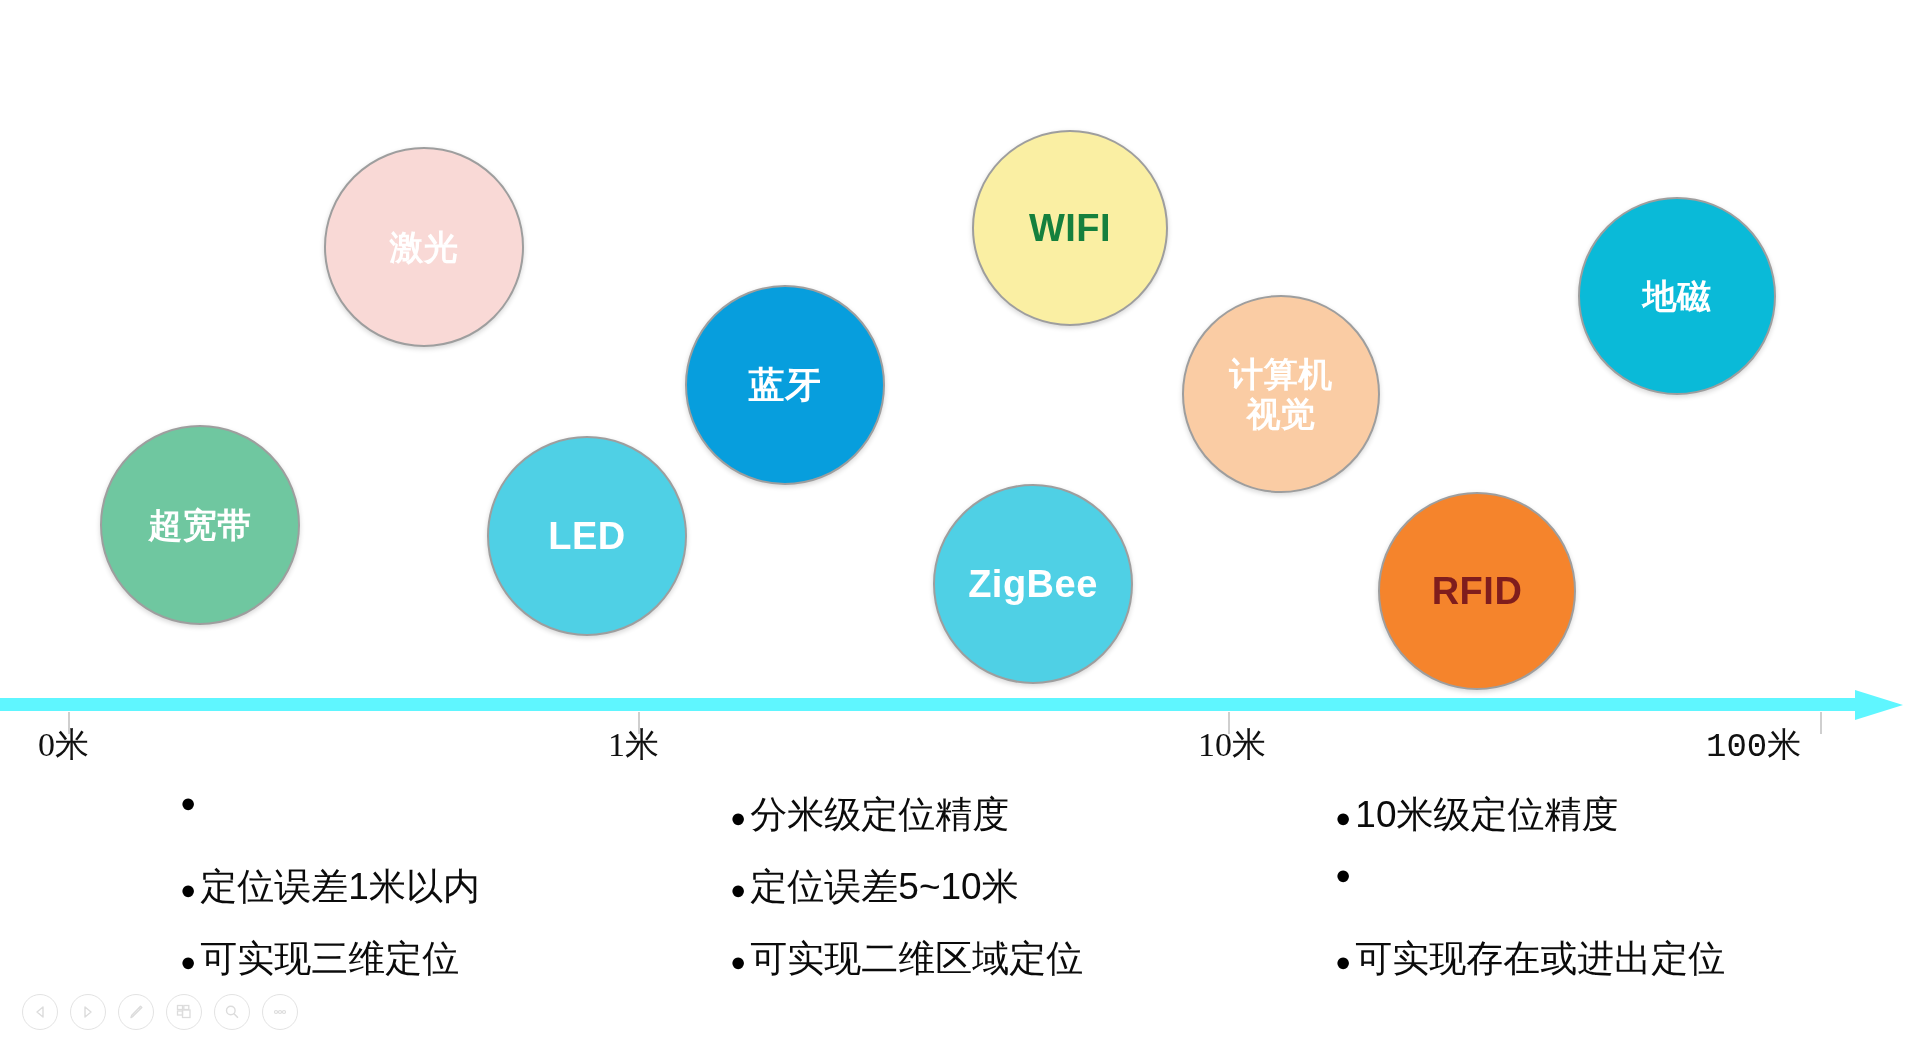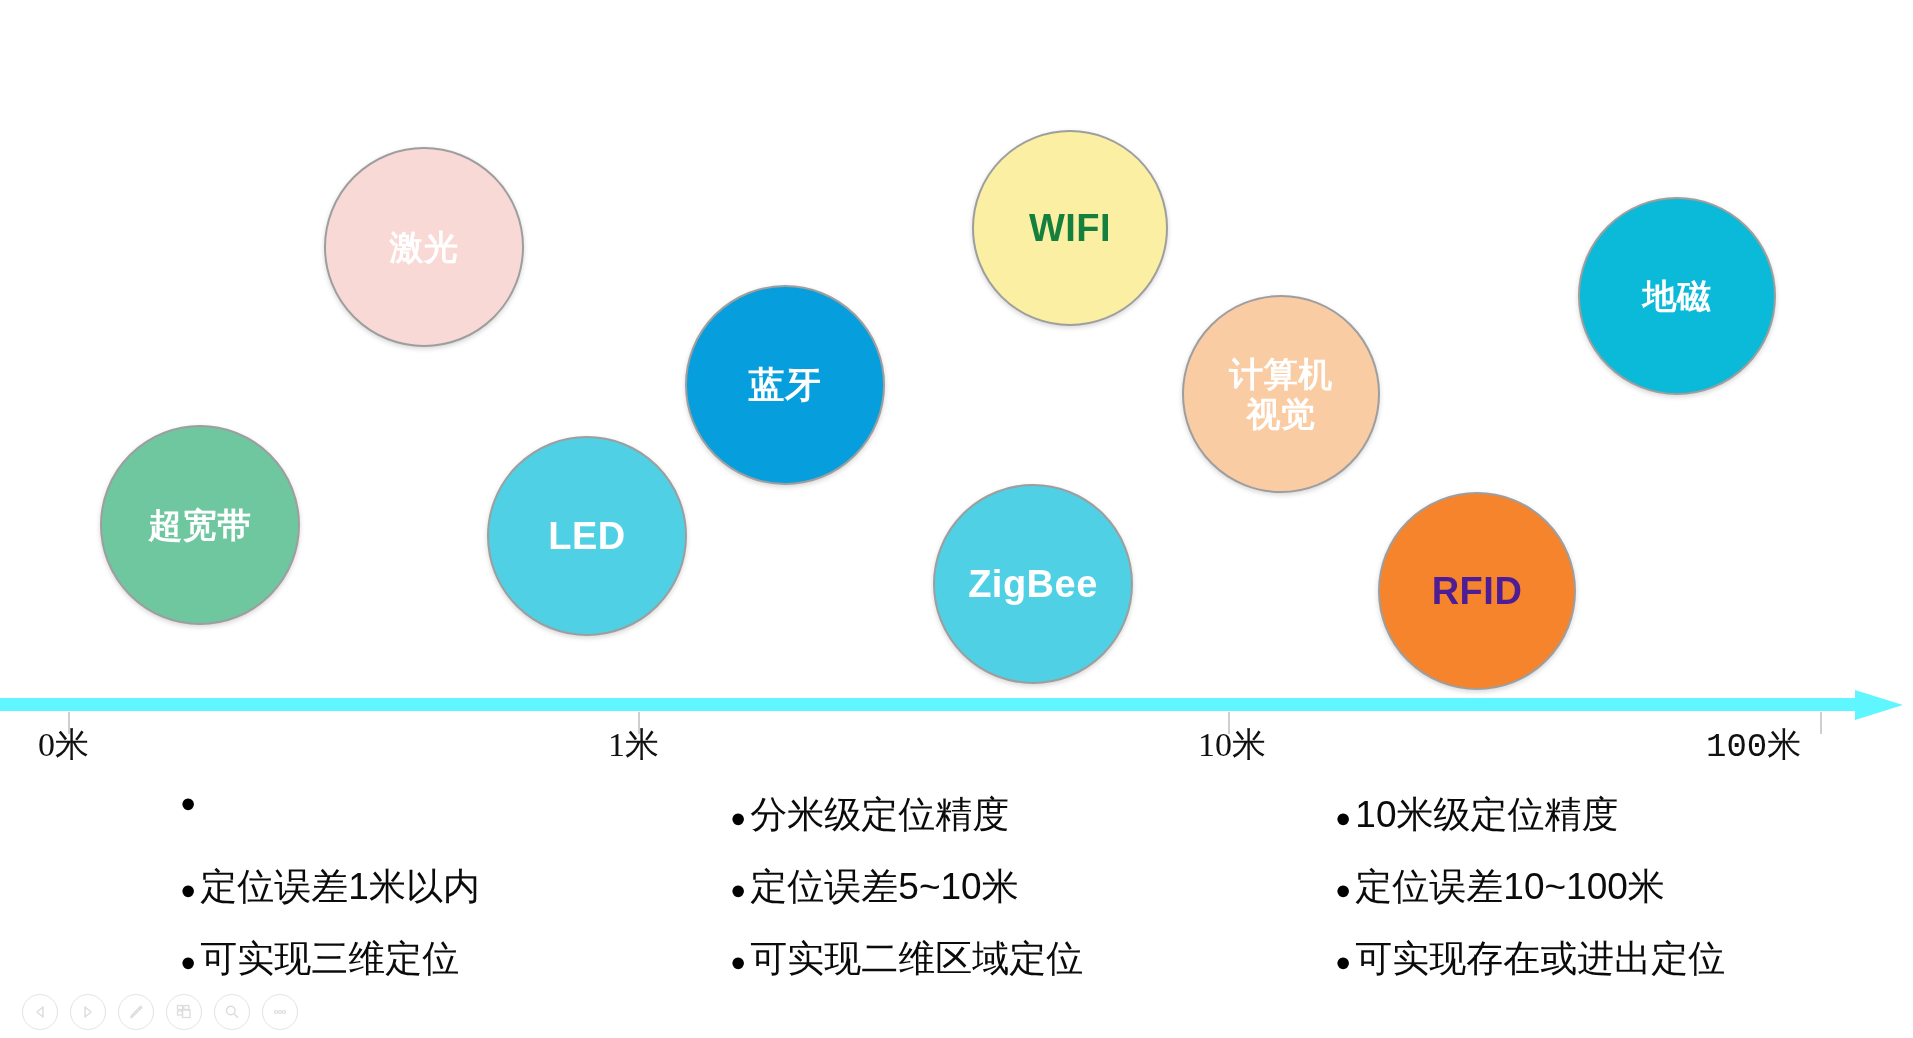--- a/index.html
+++ b/index.html
@@ -157,21 +157,21 @@
       <div class="bubble" style="left: 933px; top: 484px; width: 200px; height: 200px; background: rgb(79, 208, 229); border-color: rgb(158, 158, 158); color: rgb(255, 255, 255); font-size: 38px;">
         <span class="blabel">ZigBee</span>
       </div>
       <div class="bubble" style="left: 972px; top: 130px; width: 196px; height: 196px; background: rgb(250, 239, 163); border-color: rgb(158, 158, 158); color: #15803d; font-size: 38px;">
         <span class="blabel">WIFI</span>
       </div>
       <div class="bubble" style="left: 1182px; top: 295px; width: 198px; height: 198px; background: rgb(250, 204, 164); border-color: rgb(158, 158, 158); color: rgb(255, 255, 255); font-size: 34px;">
         <span class="blabel">计算机
 视觉</span>
       </div>
-      <div class="bubble" style="left: 1378px; top: 492px; width: 198px; height: 198px; background: rgb(245, 132, 44); border-color: rgb(158, 158, 158); color: #4c1d95; font-size: 38px;">
+      <div class="bubble" style="left: 1378px; top: 492px; width: 198px; height: 198px; background: rgb(245, 132, 44); border-color: rgb(158, 158, 158); color: #7f1d1d; font-size: 38px;">
         <span class="blabel">RFID</span>
       </div>
       <div class="bubble" style="left: 1578px; top: 197px; width: 198px; height: 198px; background: rgb(10, 186, 216); border-color: rgb(158, 158, 158); color: rgb(255, 255, 255); font-size: 34px;">
         <span class="blabel">地磁</span>
       </div>
     </div>
 
   <div id="axis-wrap">
     <div id="axis-line"></div>
     <div id="axis-head"></div>
@@ -217,21 +217,20 @@
           <span>可实现二维区域定位</span>
         </div>
       </div>
       <div class="bcol" style="left: 1335px;">
         <div class="brow">
           <span class="bdot">●</span>
           <span>10米级定位精度</span>
         </div>
         <div class="brow">
           <span class="bdot">●</span>
-          <span>定位误差10~100米</span>
         </div>
         <div class="brow">
           <span class="bdot">●</span>
           <span>可实现存在或进出定位</span>
         </div>
       </div>
     </div>
 
   <div id="toolbar">
       <div class="tbtn">

